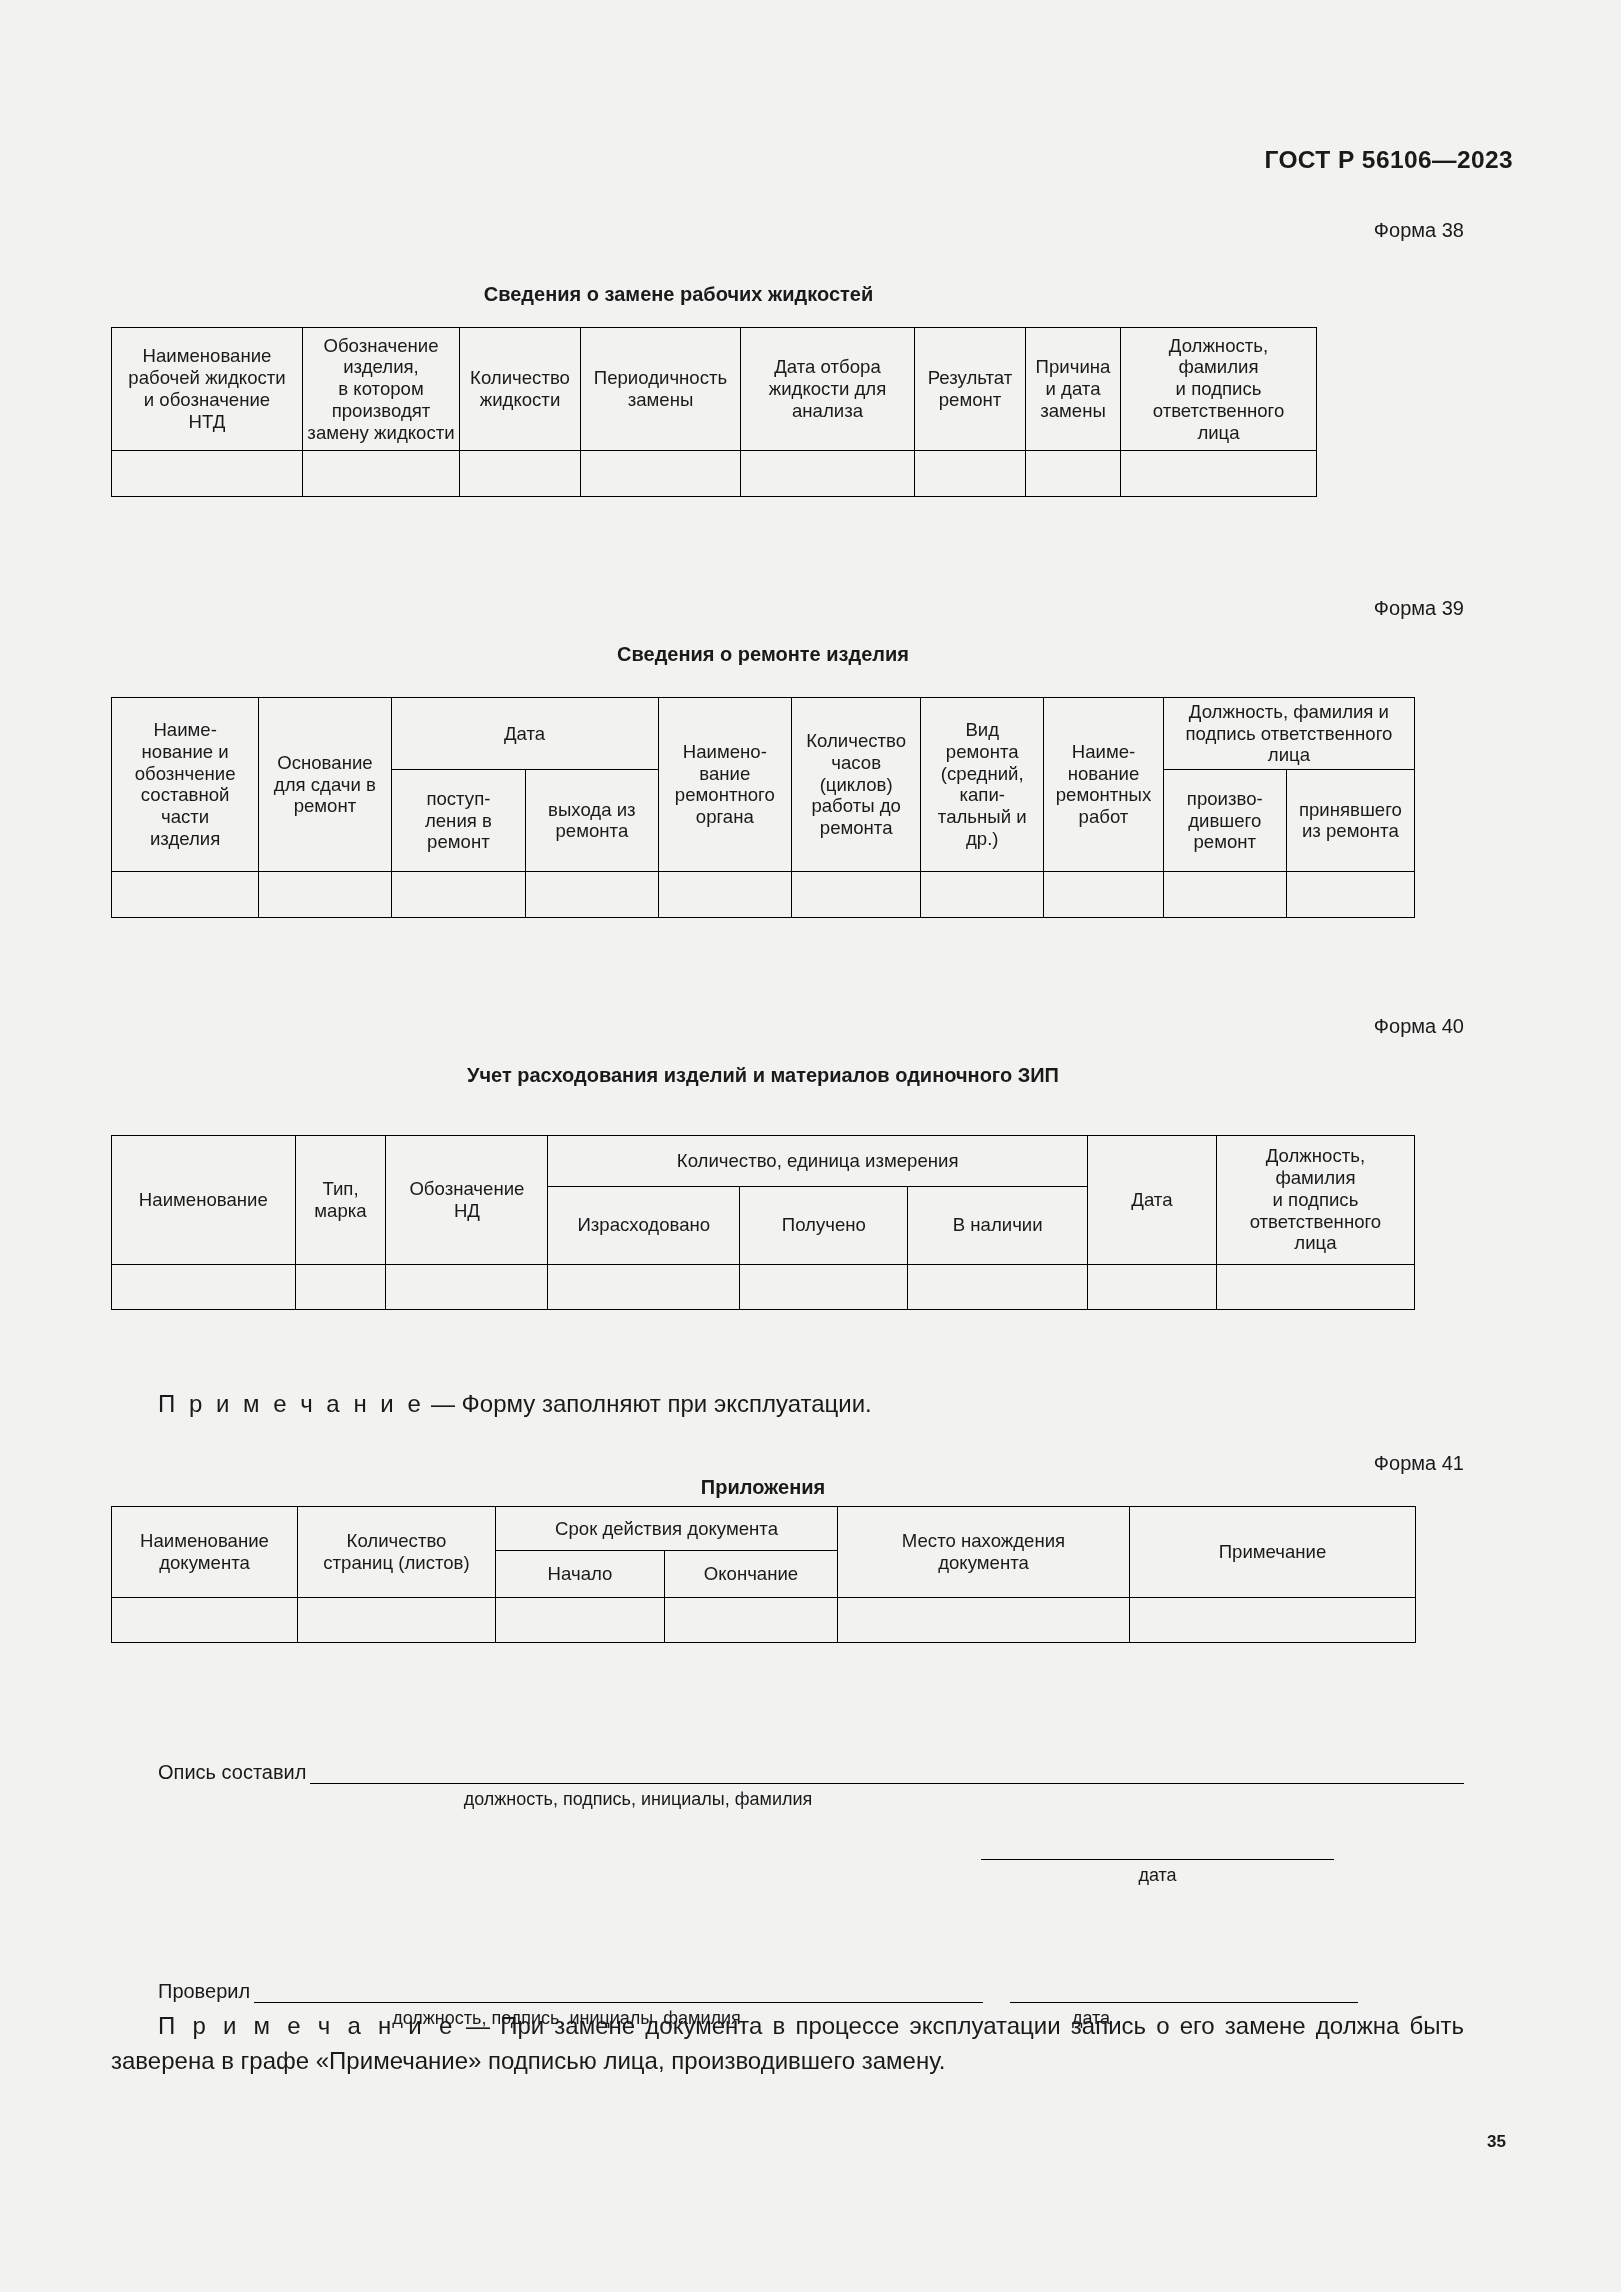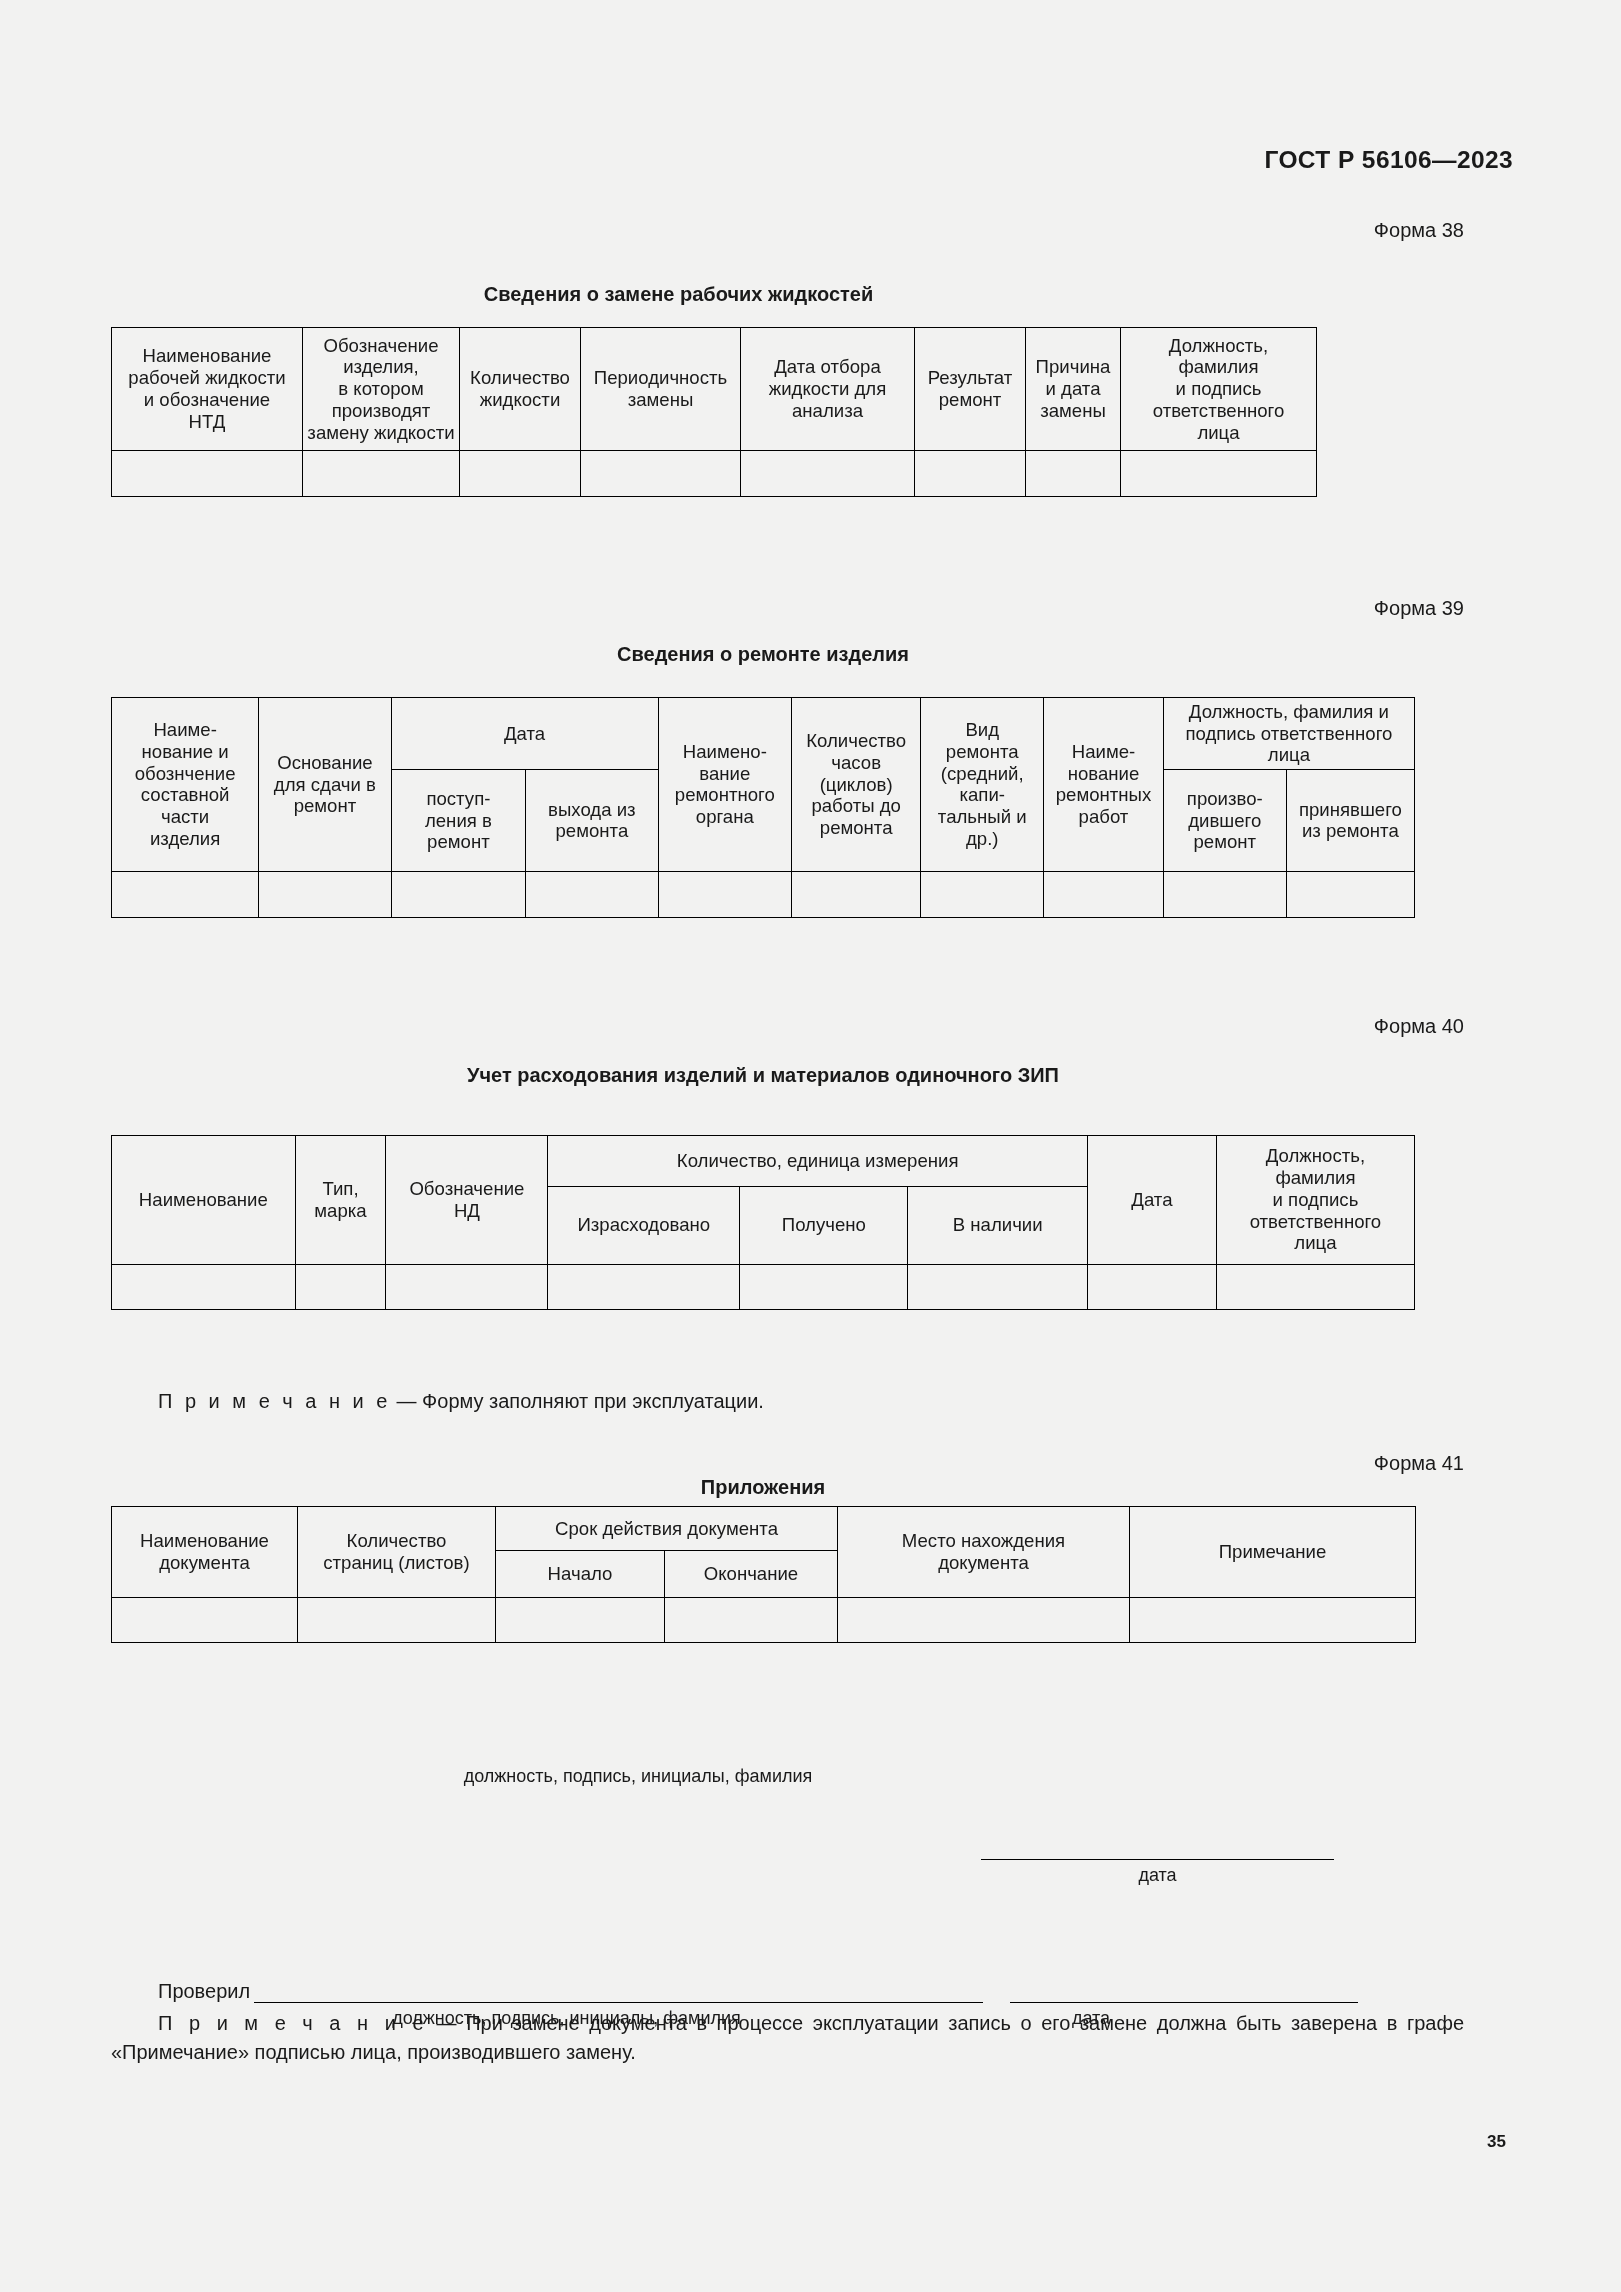--- a/index.html
+++ b/index.html
@@ -96,21 +96,21 @@
 
   
   .tbl-41 { position: absolute; top: 1506px; left: 0; width: 1304px; }
   .tbl-41 td { font-size: 18.6px; }
   .tbl-41 td.grp { height: 37px; }
   .tbl-41 td.sub { height: 40px; }
   .tbl-41 td.tall { height: 77px; }
 
   
   .note {
-    font-size: 20px;
+    font-size: 24px;
     line-height: 1.45;
   }
   .note .sp {
     letter-spacing: 3.5px;
   }
   .note-38 { position: absolute; top: 1387px; left: 47px; }
 
   .note-final {
     position: absolute;
     top: 2009px;
@@ -407,20 +407,25 @@
           <td></td>
           <td></td>
           <td></td>
           <td></td>
         </tr>
       </tbody>
     </table>
   </div>
 
   <div class="sig sig-1">
+    <div class="sig-row">
+      <div class="indent"></div>
+      <div class="sig-label">Опись составил</div>
+      <div class="rule"></div>
+    </div>
     <div class="cap-row">
       <div class="cap cap-1">должность, подпись, инициалы, фамилия</div>
     </div>
   </div>
 
   <div class="sig sig-date">
     <div class="sig-date-inner">
       <div class="rule"></div>
       <div class="cap">дата</div>
     </div>

